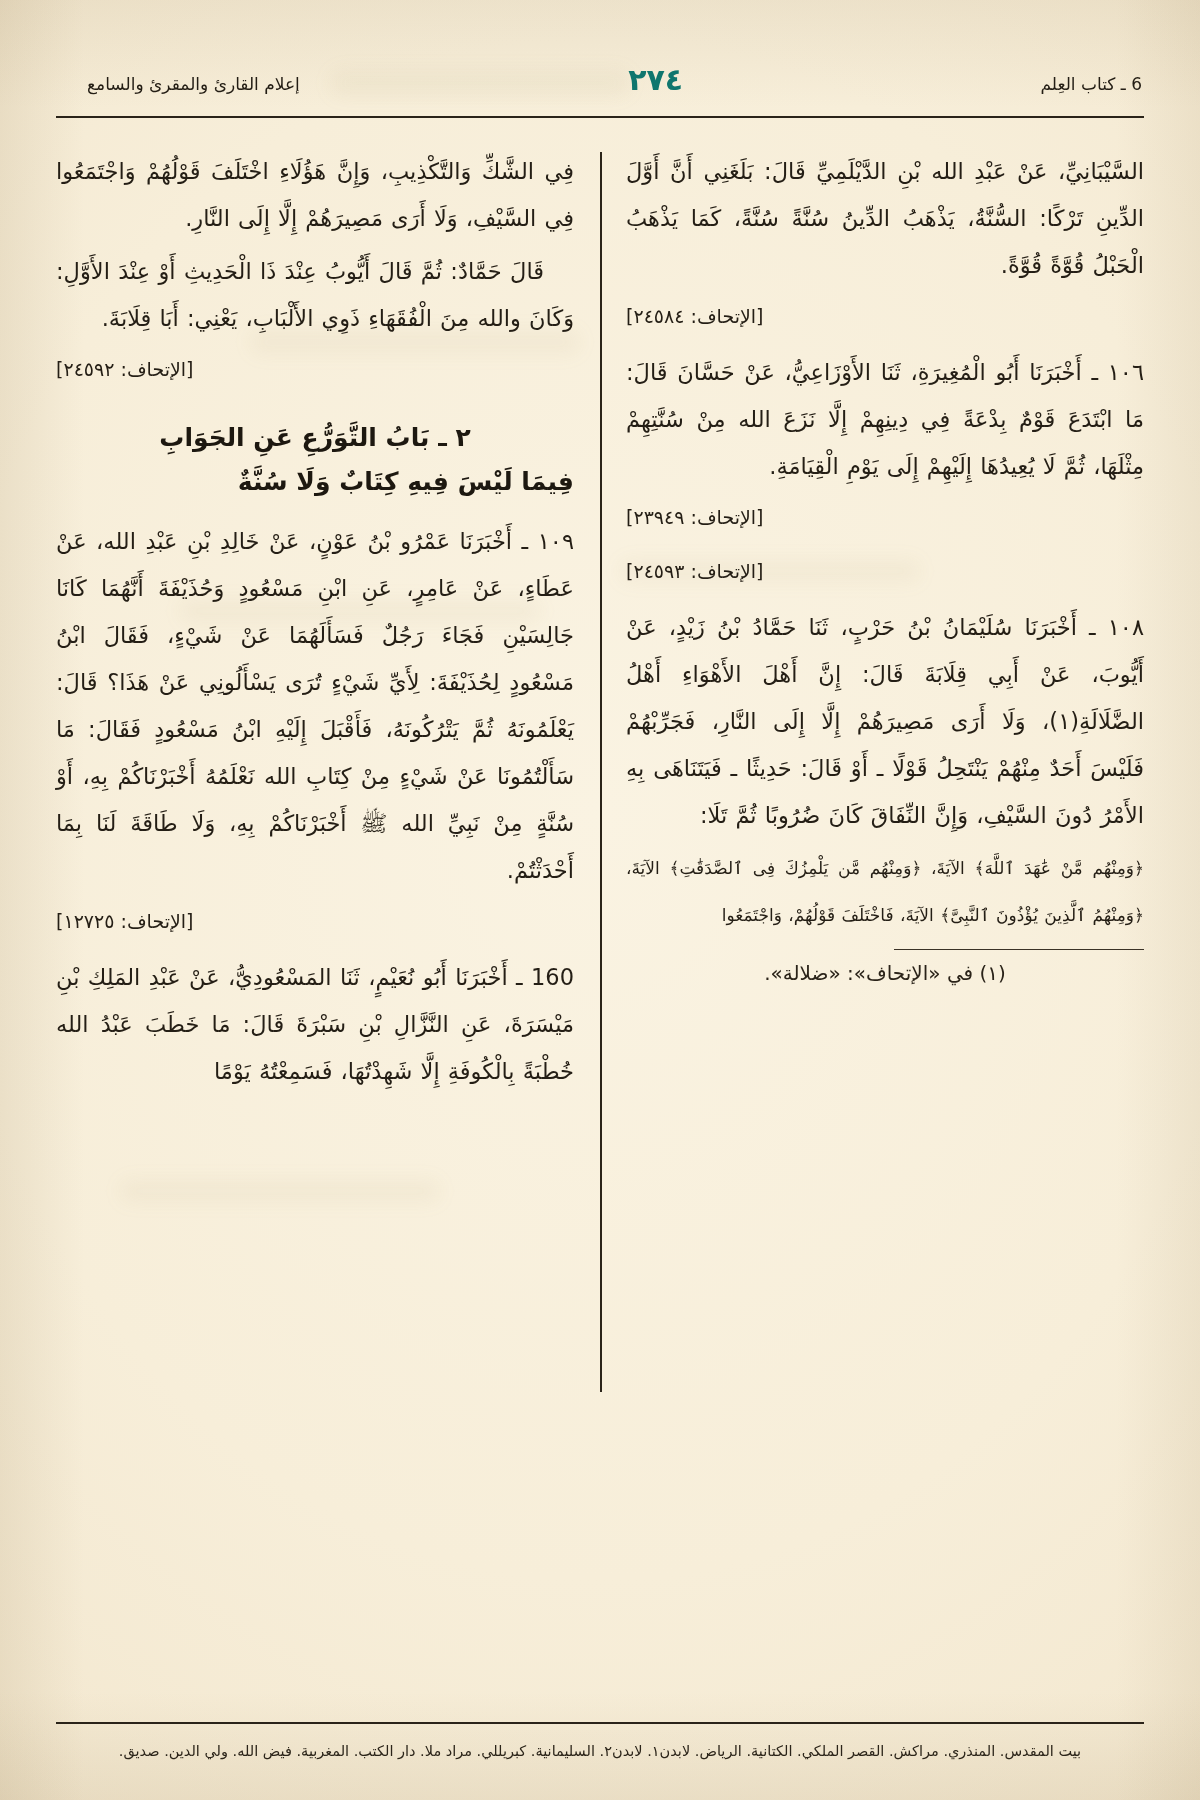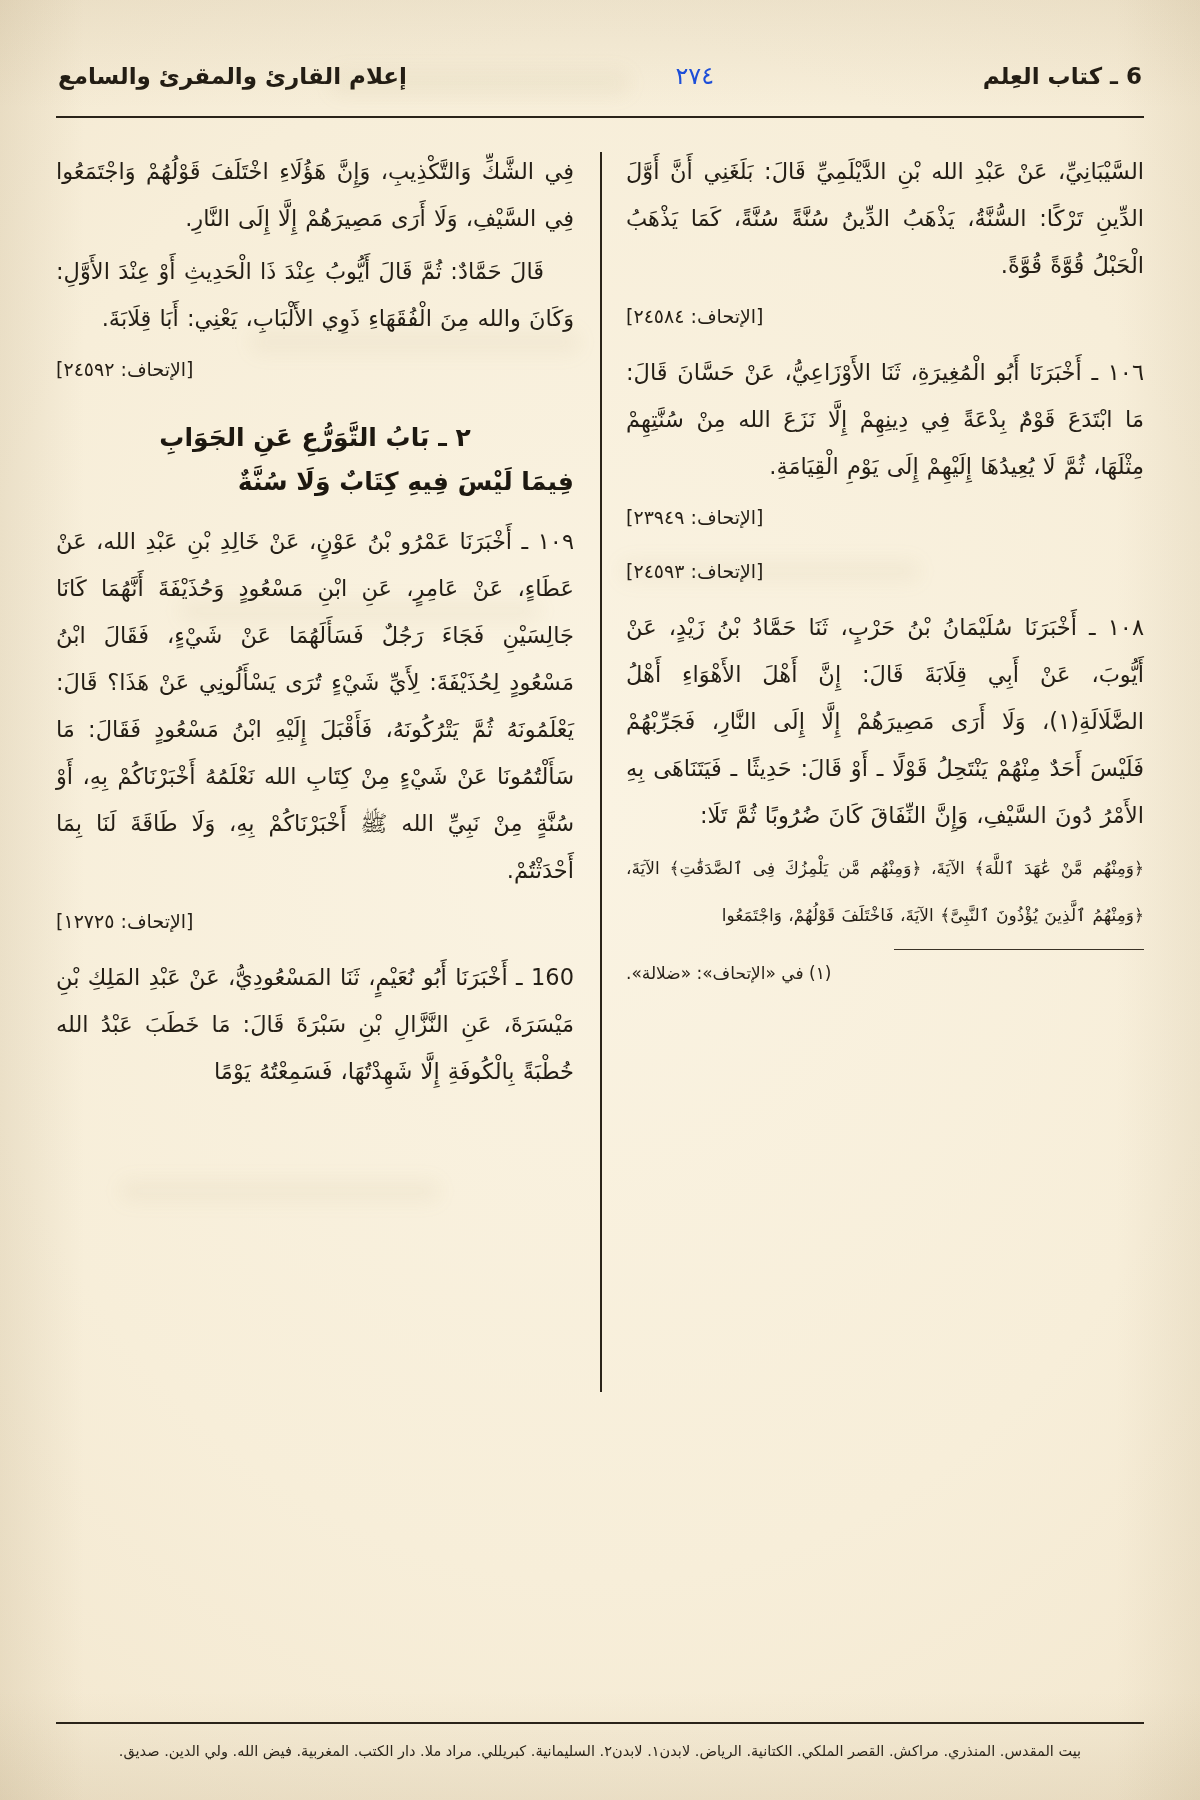--- a/index.html
+++ b/index.html
@@ -28,25 +28,25 @@
   .sheet{position:absolute;left:0;top:0;width:1200px;height:1800px;}
 
   
   .hdr{
     position:absolute;top:62px;left:58px;right:58px;
     display:flex;align-items:baseline;justify-content:space-between;
     direction:rtl;
   }
   .hdr-side{
     font-family:"DejaVu Sans",sans-serif;
-    font-weight:700;font-size:23px;color:#231d14;white-space:nowrap;
+    font-weight:400;font-size:17px;color:#231d14;white-space:nowrap;margin-left:29px;
   }
   .hdr-page{
     font-family:"DejaVu Sans",sans-serif;
-    font-weight:400;font-size:24px;color:#1d4ed8;letter-spacing:2px;
+    font-weight:700;font-size:30px;color:#0f766e;letter-spacing:2px;
   }
   .hdr-rule{
     position:absolute;top:116px;left:56px;right:56px;height:0;
     border-top:2.4px solid #2a2319;
   }
 
   
   .cols{
     position:absolute;top:148px;left:56px;right:56px;height:1290px;
     display:flex;direction:rtl;
@@ -95,22 +95,22 @@
     text-align:center;
     margin:26px 0 14px 0;
   }
   h2.sec .l2{display:block;text-align:right;}
 
   .fn-rule{
     width:250px;border-top:1.6px solid #3a3226;margin:10px 0 8px auto;
   }
   .footnote{
     font-family:"DejaVu Sans",sans-serif;
-    font-size:17px;line-height:30px;color:#2a2319;
-    text-align:left;
+    font-size:20px;line-height:30px;color:#2a2319;
+    text-align:center;
   }
 
   
   .bot-rule{
     position:absolute;left:56px;right:56px;bottom:76px;height:0;
     border-top:2.2px solid #2a2319;
   }
   .bot-line{
     position:absolute;left:56px;right:56px;bottom:36px;
     font-family:"DejaVu Sans",sans-serif;

